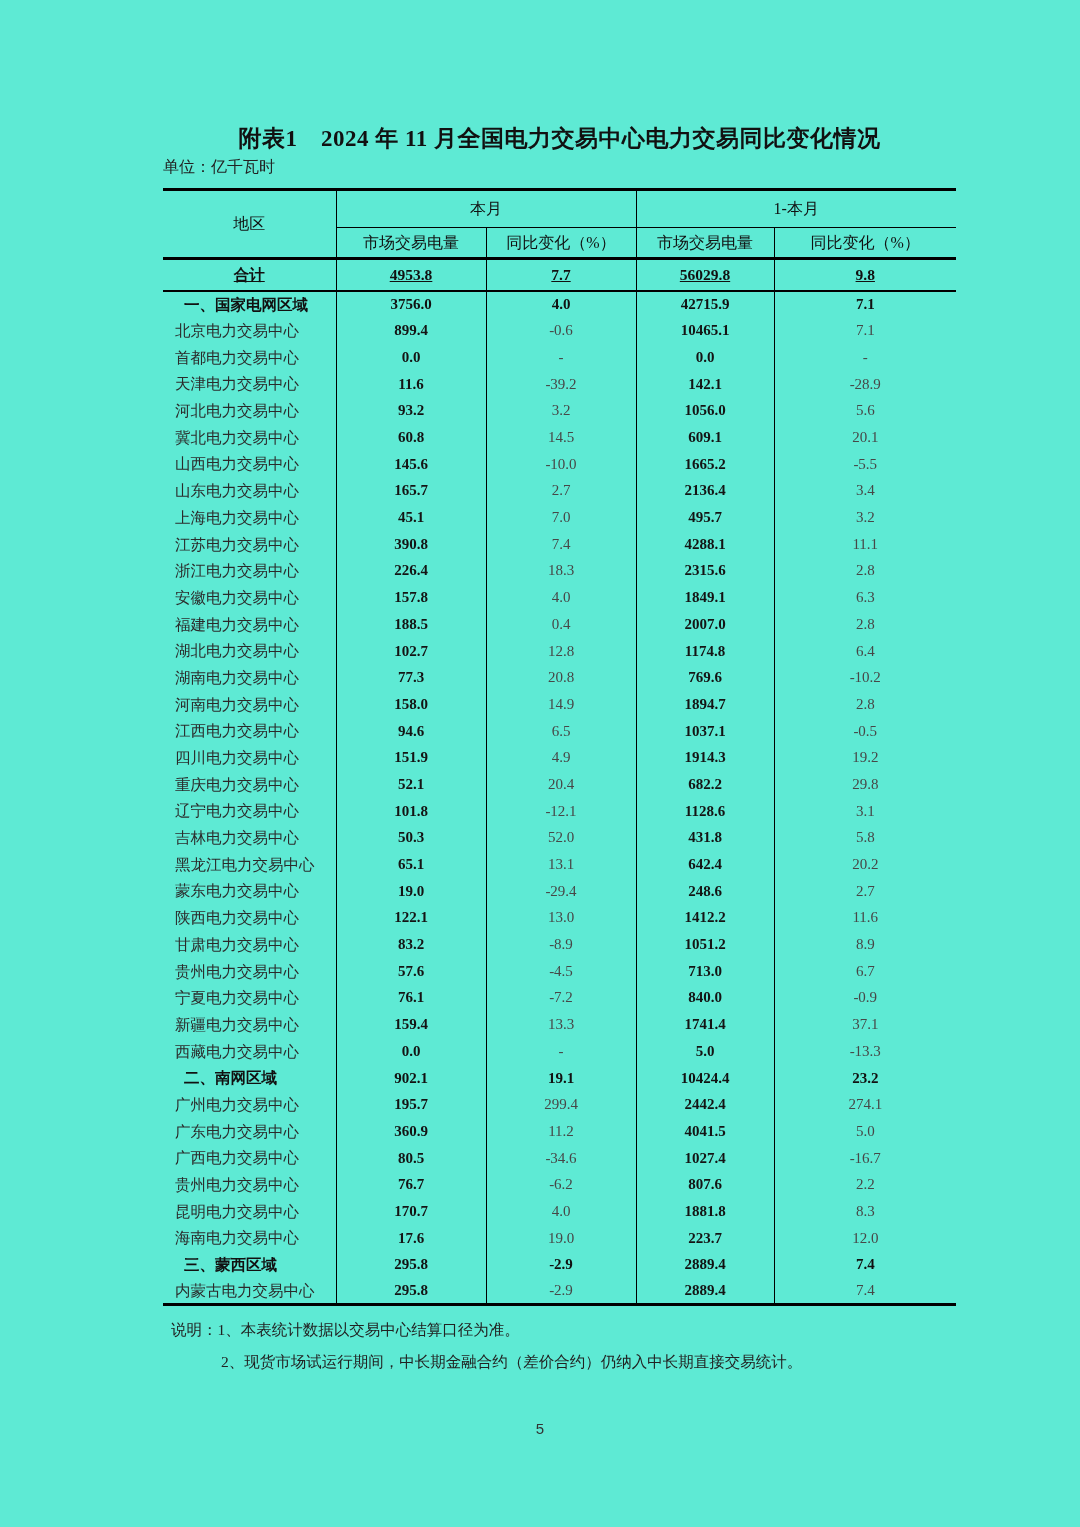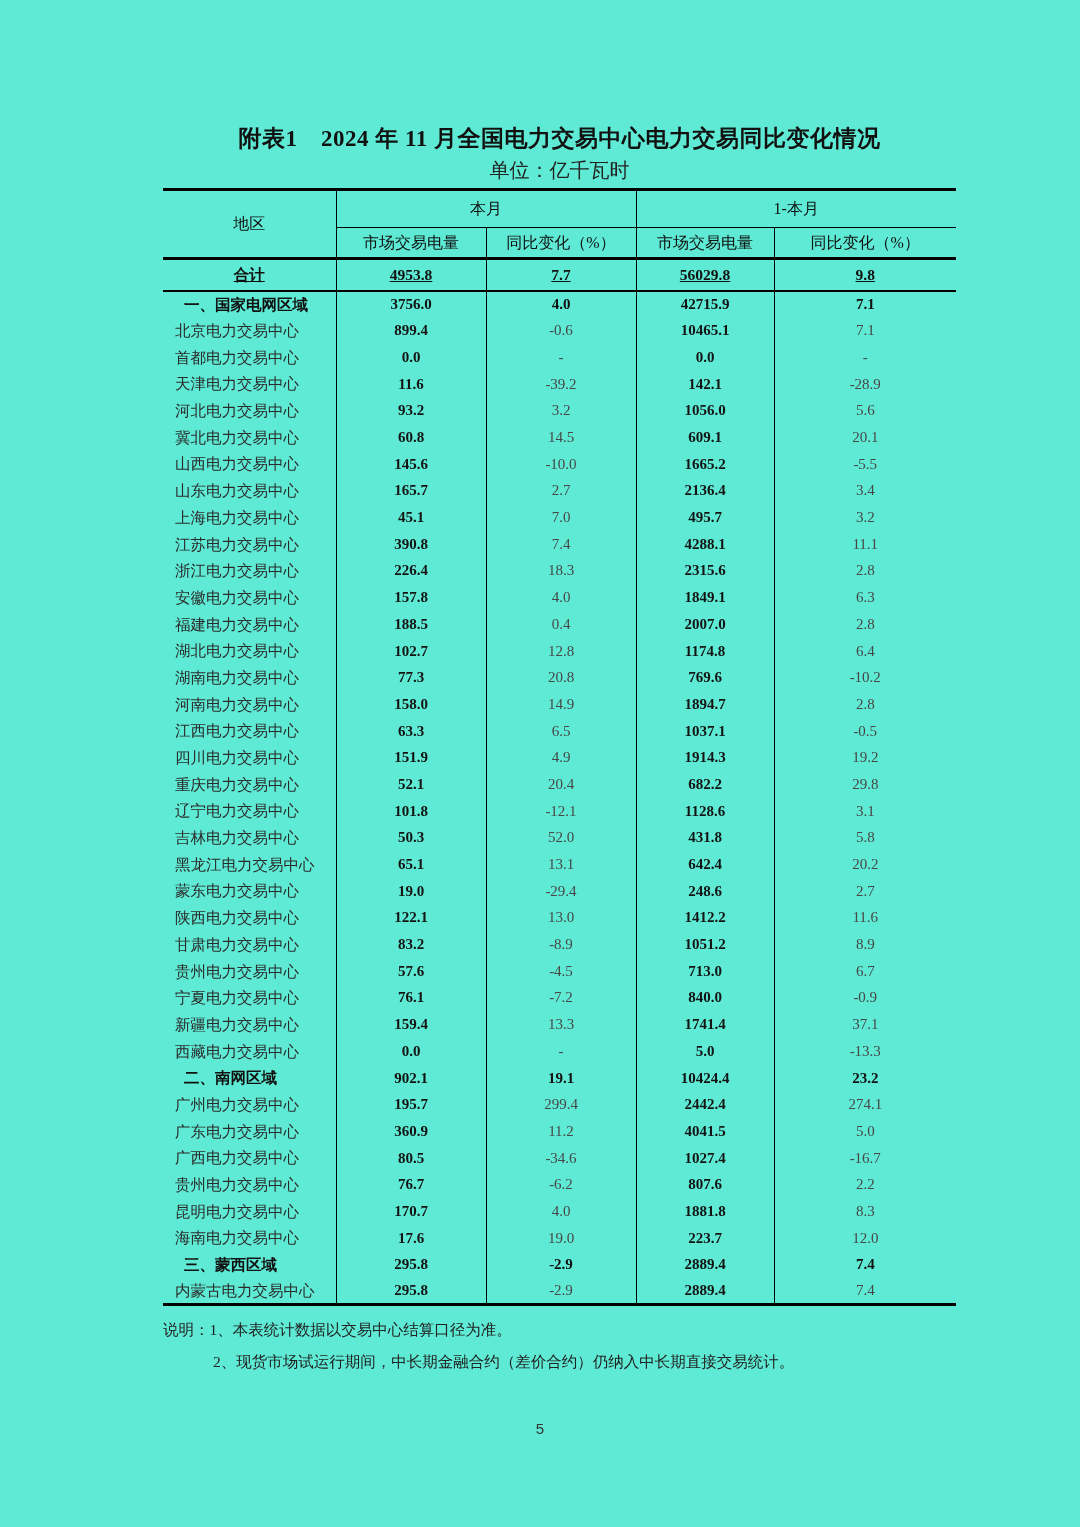--- a/index.html
+++ b/index.html
@@ -24,22 +24,22 @@
     font-weight: 700;
     color: #111;
     letter-spacing: 0.5px;
     white-space: nowrap;
   }
   .unit-label {
     position: absolute;
     left: 163px;
     top: 157px;
     width: 793px;
-    text-align: center;
-    font-size: 20px;
+    text-align: left;
+    font-size: 16px;
     color: #222;
   }
   table.data-table {
     position: absolute;
     left: 163px;
     top: 188px;
     width: 793px;
     border-collapse: collapse;
     table-layout: fixed;
     border-top: 3px solid #000;
@@ -80,21 +80,21 @@
   td.chg { font-weight: 400; color: #474747; }
   tr.row-group td.vol, tr.row-group td.chg { font-weight: 700; color: #111; }
   .notes {
     position: absolute;
     left: 163px;
     top: 1314px;
     width: 793px;
     font-size: 15.5px;
     color: #222;
   }
-  .note-line { line-height: 32px; white-space: nowrap; }
+  .note-line { line-height: 32px; white-space: nowrap; margin-left: 8px; }
   .note-line.indent { padding-left: 50px; }
   .page-number {
     position: absolute;
     left: 0;
     top: 1420px;
     width: 1080px;
     text-align: center;
     font-size: 15px;
     color: #333;
     font-family: "Liberation Sans", sans-serif;
@@ -245,21 +245,21 @@
         </tr>
         <tr class="row-region">
           <td class="name">河南电力交易中心</td>
           <td class="b-left vol">158.0</td>
           <td class="b-left chg">14.9</td>
           <td class="b-left vol">1894.7</td>
           <td class="b-left chg">2.8</td>
         </tr>
         <tr class="row-region">
           <td class="name">江西电力交易中心</td>
-          <td class="b-left vol">63.3</td>
+          <td class="b-left vol">94.6</td>
           <td class="b-left chg">6.5</td>
           <td class="b-left vol">1037.1</td>
           <td class="b-left chg">-0.5</td>
         </tr>
         <tr class="row-region">
           <td class="name">四川电力交易中心</td>
           <td class="b-left vol">151.9</td>
           <td class="b-left chg">4.9</td>
           <td class="b-left vol">1914.3</td>
           <td class="b-left chg">19.2</td>

